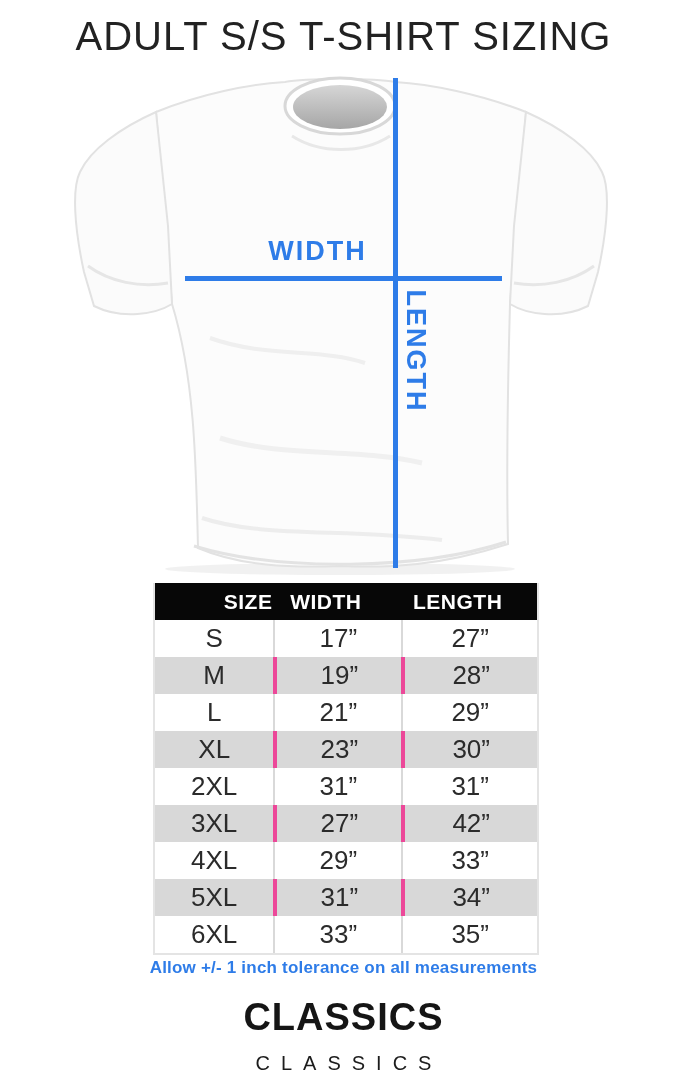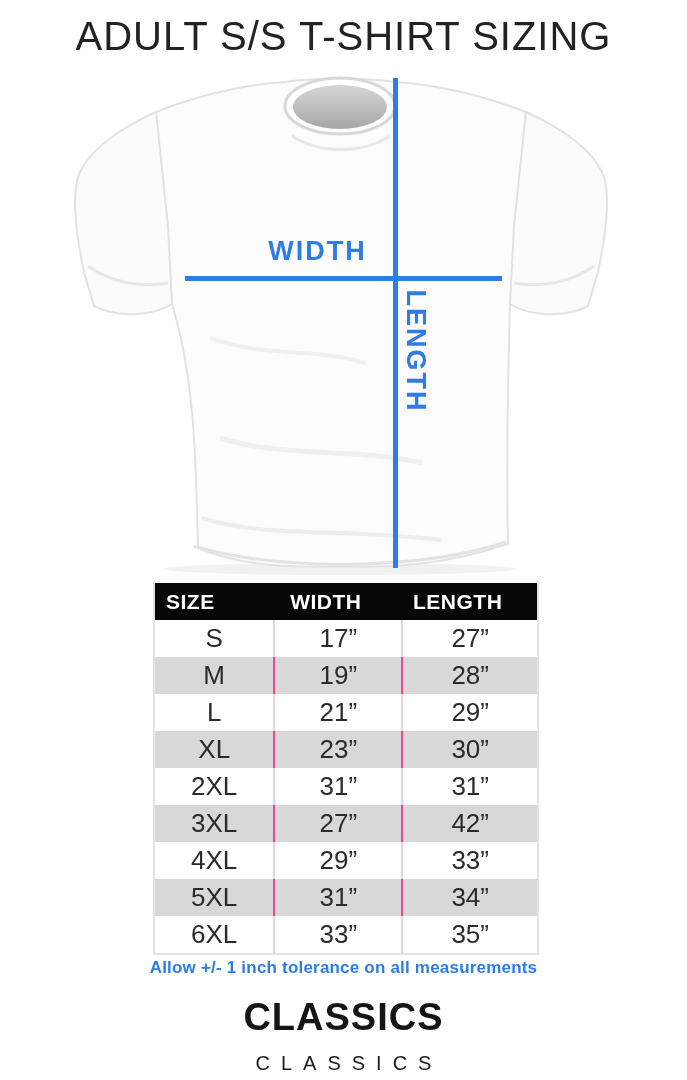--- a/index.html
+++ b/index.html
@@ -44,31 +44,31 @@
     position: absolute; left: 153px; top: 583px; width: 386px;
     border-left: 2px solid #e4e4e4;
     border-right: 2px solid #e4e4e4;
     border-bottom: 2px solid #e4e4e4;
   }
   table { width: 100%; border-collapse: separate; border-spacing: 0; table-layout: fixed; }
   th {
     background: #070707; color: #ffffff; height: 37px;
     font-size: 21px; font-weight: bold; letter-spacing: 0.5px;
   }
-  th.col-size   { width: 31%;  text-align: left; padding-left: 11px; }
+  th.col-size   { width: 31%;  text-align: right; padding-left: 11px; }
   th.col-width  { width: 33.5%; text-align: center; padding-right: 24px; }
   th.col-length { width: 35.5%; text-align: center; padding-right: 24px; }
   td {
     height: 37px; text-align: center;
     font-size: 26px; color: #2b2b2b; font-weight: 400;
   }
   tr.r-light { background: #ffffff; }
   tr.r-dark  { background: #d8d8d8; }
   tr.r-light td + td { border-left: 2px solid #d9d9d9; }
-  tr.r-dark  td + td { border-left: 2px solid #ec4899; }
+  tr.r-dark  td + td { border-left: 4px solid #ec4899; }
 
   .note {
     position: absolute; top: 958px; left: 0; width: 687px;
     text-align: center; font-size: 17px; font-weight: bold;
     color: #2e7ce8; letter-spacing: 0.2px;
   }
   .brand { position: absolute; top: 998px; left: 0; width: 687px; text-align: center; }
   .brand-top {
     font-size: 38px; font-weight: 800; letter-spacing: 1px;
     line-height: 1; color: #151515;

